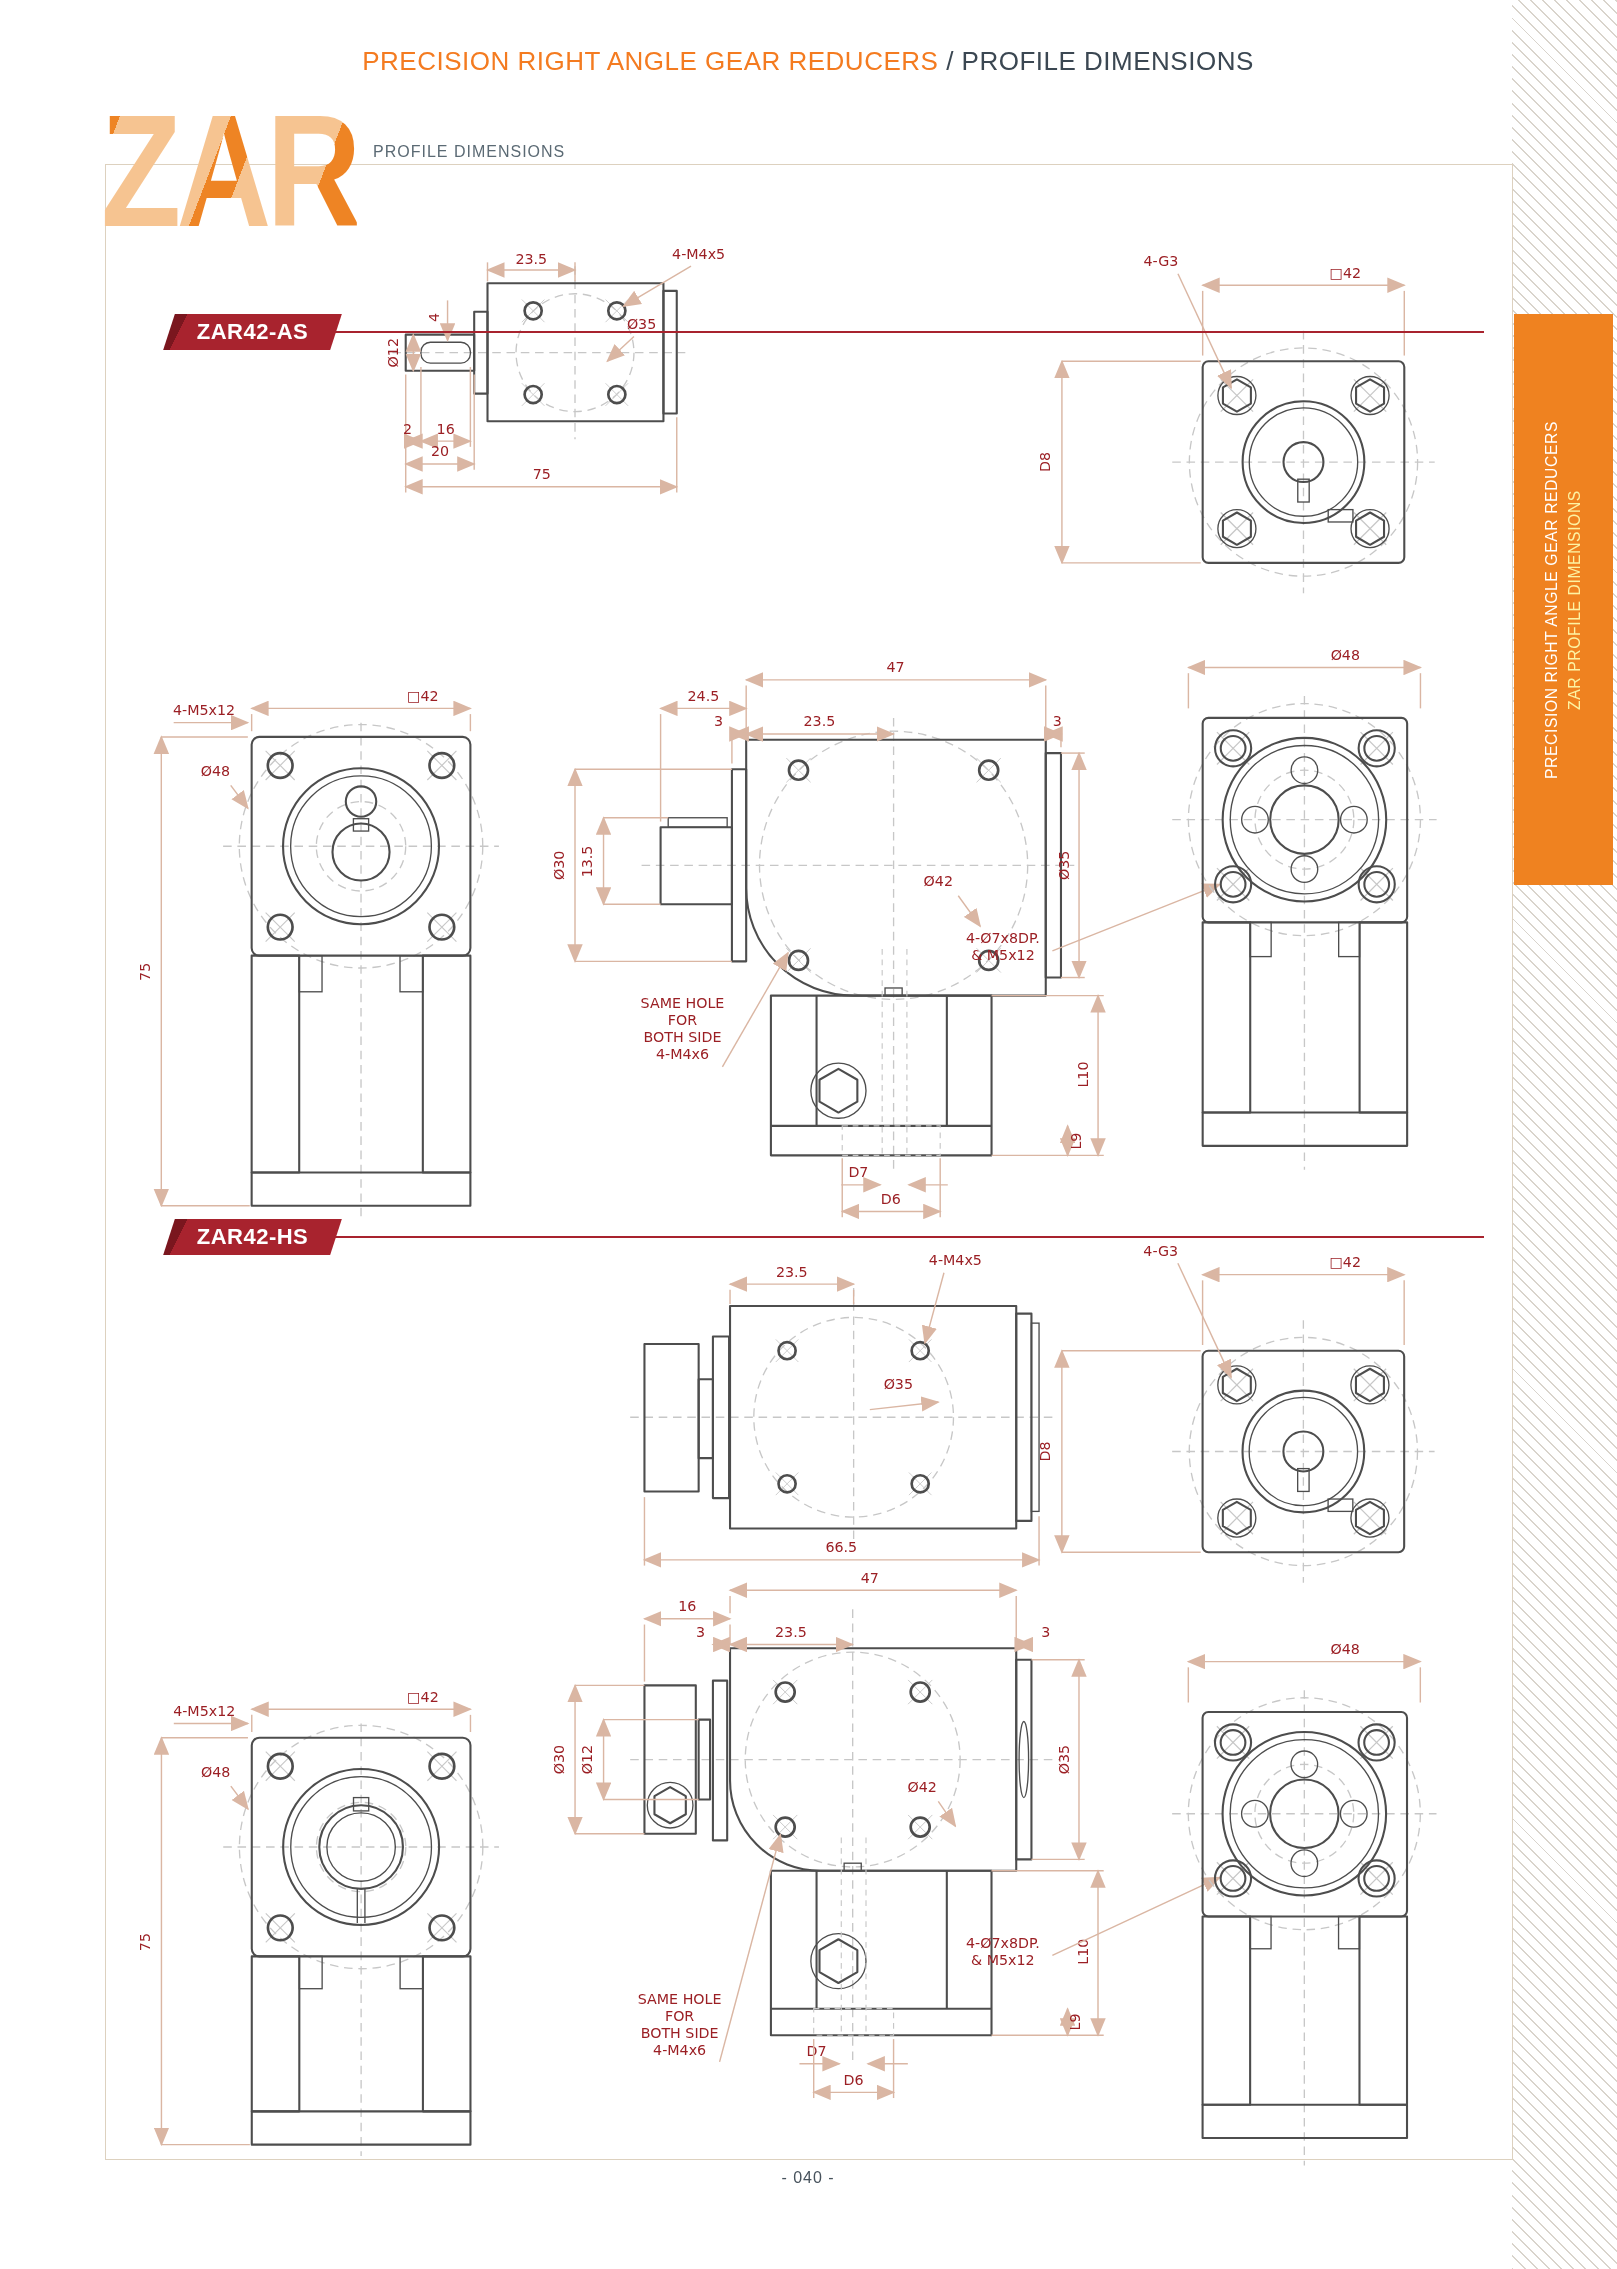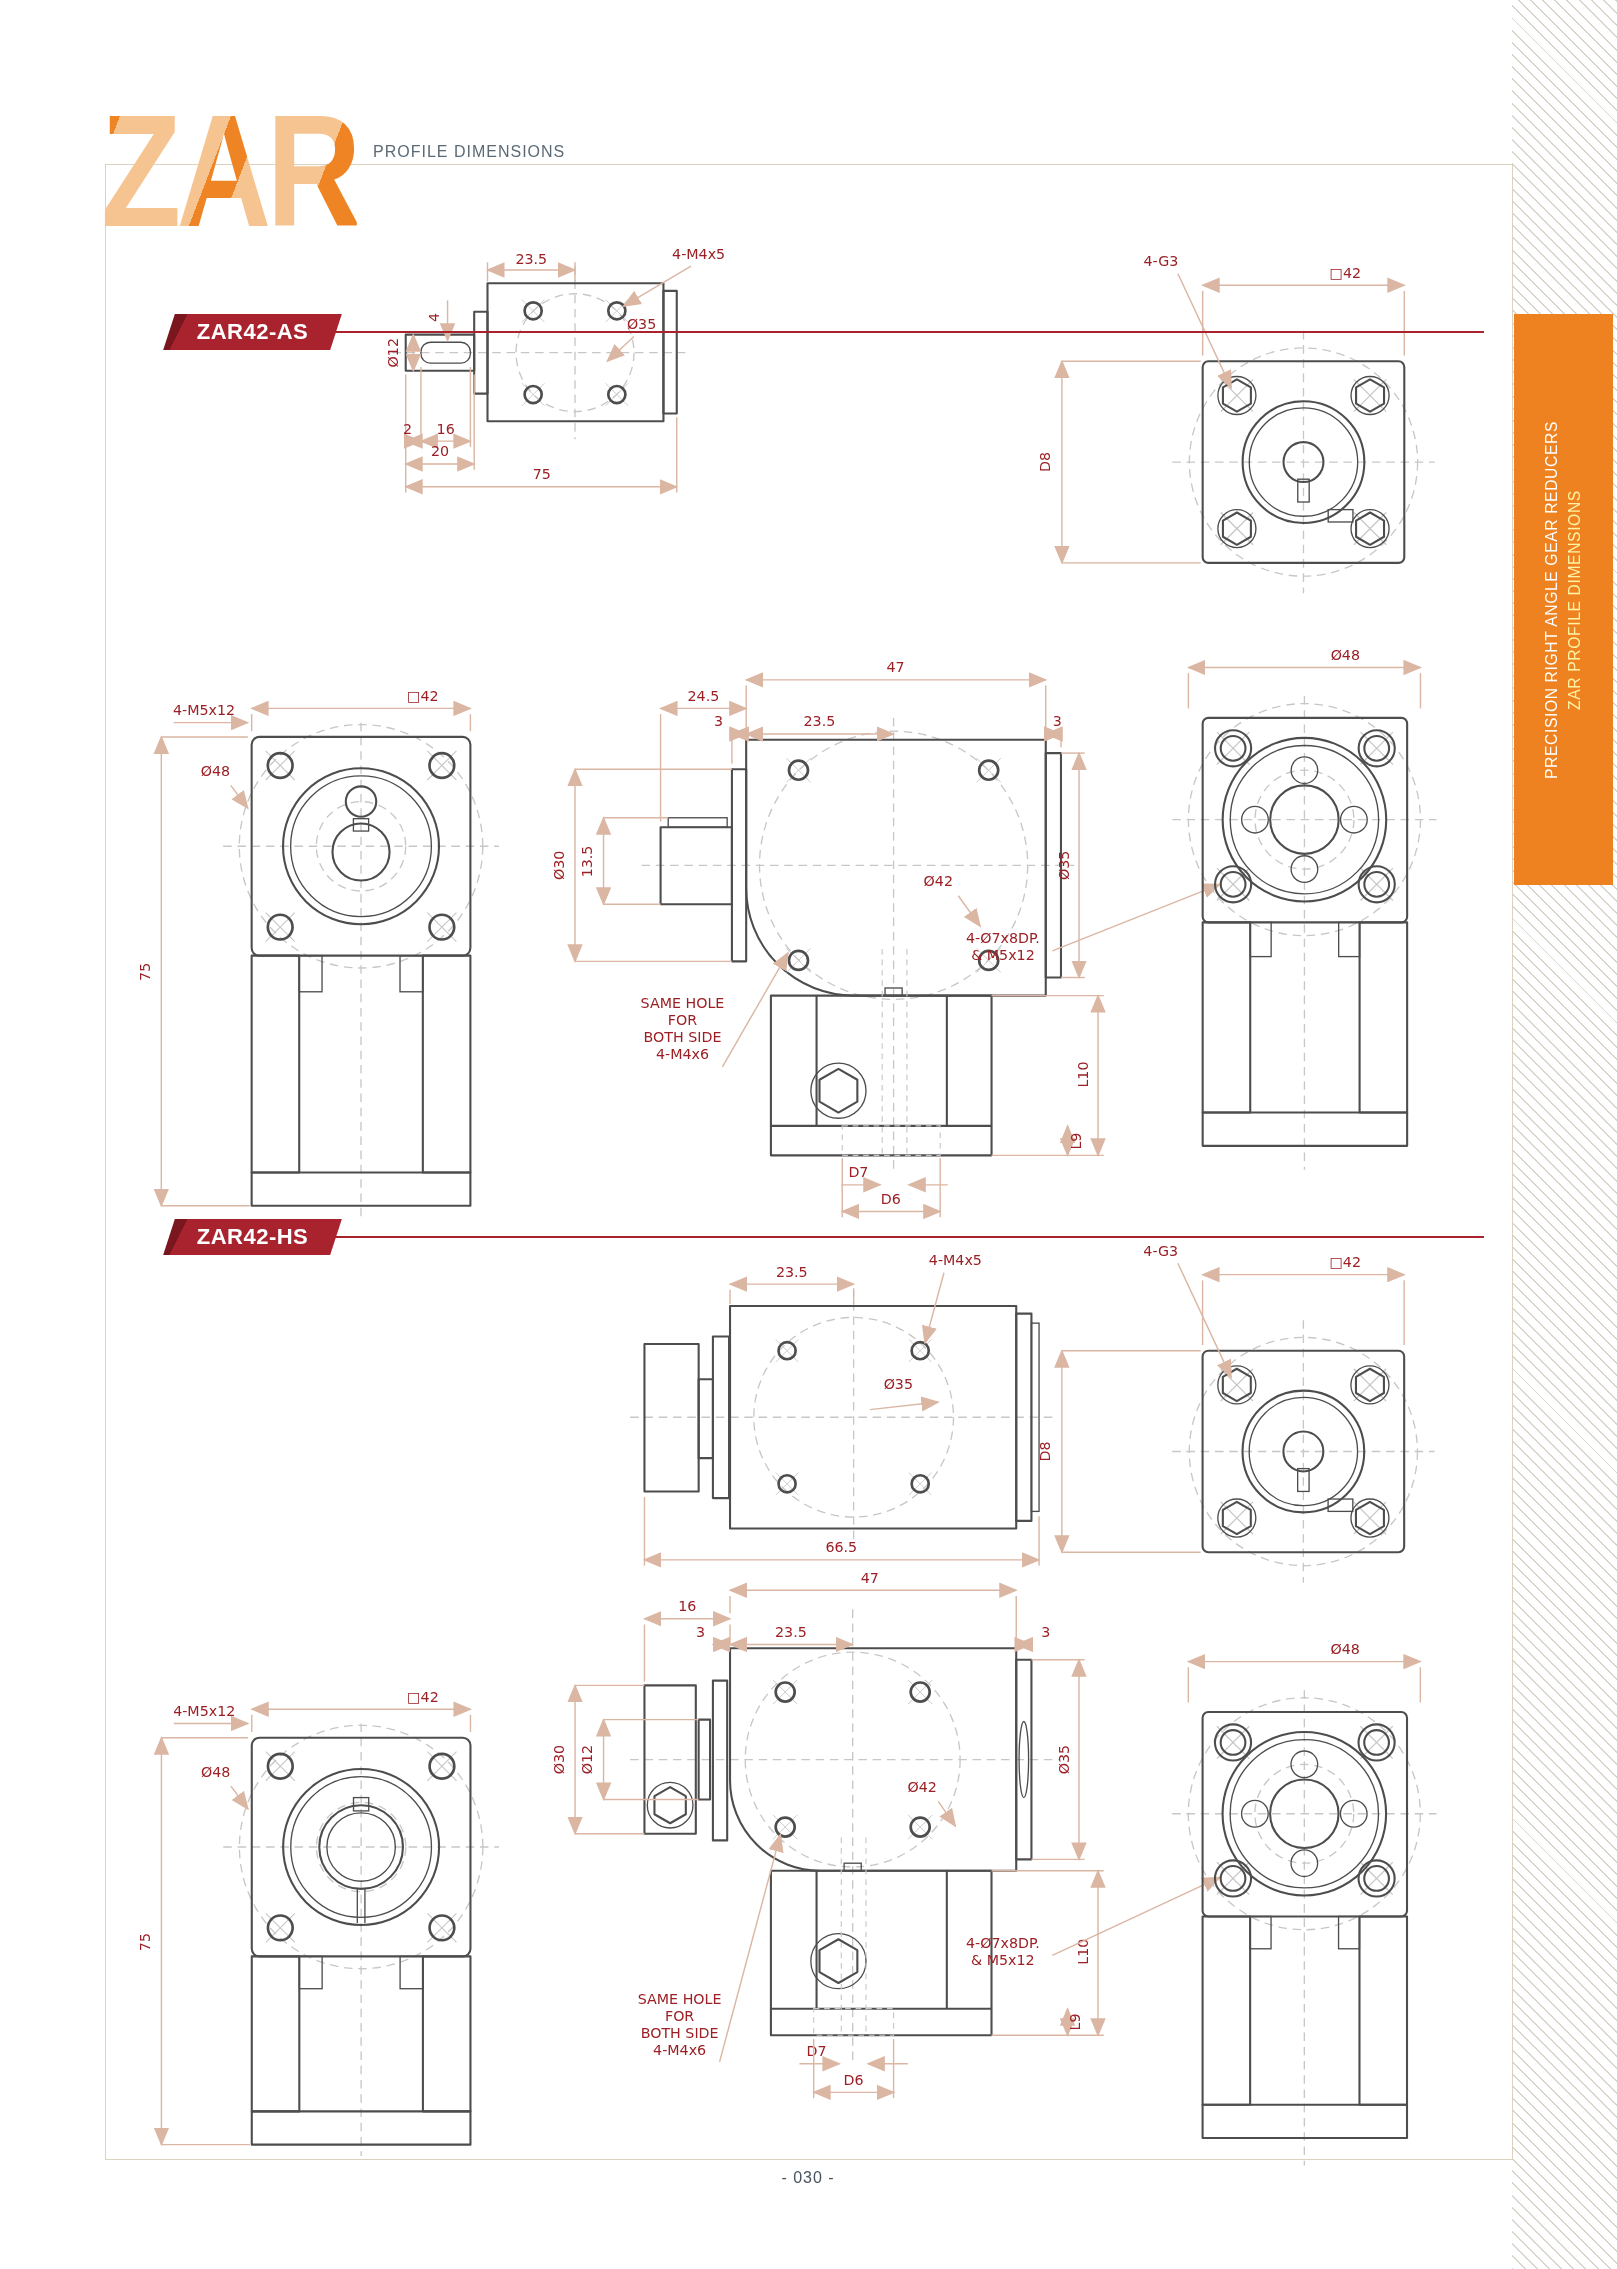--- a/index.html
+++ b/index.html
@@ -52,20 +52,25 @@
   .me{marker-end:url(#as-a);}
   .ms{marker-start:url(#as-a);}
 </style>
 </head>
 <body>
 
 <div id="page">
   <div id="stripes"></div>
   <div id="frame"></div>
 
+  <div id="hdr">
+    <span class="t1">PRECISION RIGHT ANGLE GEAR REDUCERS</span>
+    <span class="sep"> <span>/</span> </span>
+    <span class="t2">PROFILE DIMENSIONS</span>
+  </div>
 
   <div id="logo">ZAR</div>
   <div id="logosub">PROFILE DIMENSIONS</div>
 
   <div class="ribbon" style="top:314px">
     <span>ZAR42-AS</span>
   </div>
   <div class="rule" style="left:335px;top:331px;width:1149px"></div>
 
   <div class="ribbon" style="top:1219px">
@@ -556,15 +561,15 @@
       <rect class="ln" x="1150" y="921" width="215" height="35"></rect>
       <rect class="ln2" x="1200" y="723" width="22" height="34"></rect>
       <rect class="ln2" x="1293" y="723" width="22" height="34"></rect>
       <line class="dim" x1="1135" y1="461" x2="1135" y2="498"></line>
         <line class="dim" x1="1379" y1="461" x2="1379" y2="498"></line>
       <line class="dim ma" x1="1135" y1="455" x2="1379" y2="455"></line>
       <text class="dt" x="1300" y="447">Ø48</text>
     </g>
   </svg>
 
-  <div id="ftr">- 030 -</div>
+  <div id="ftr">- 040 -</div>
 </div>
 
 
 </body></html>

